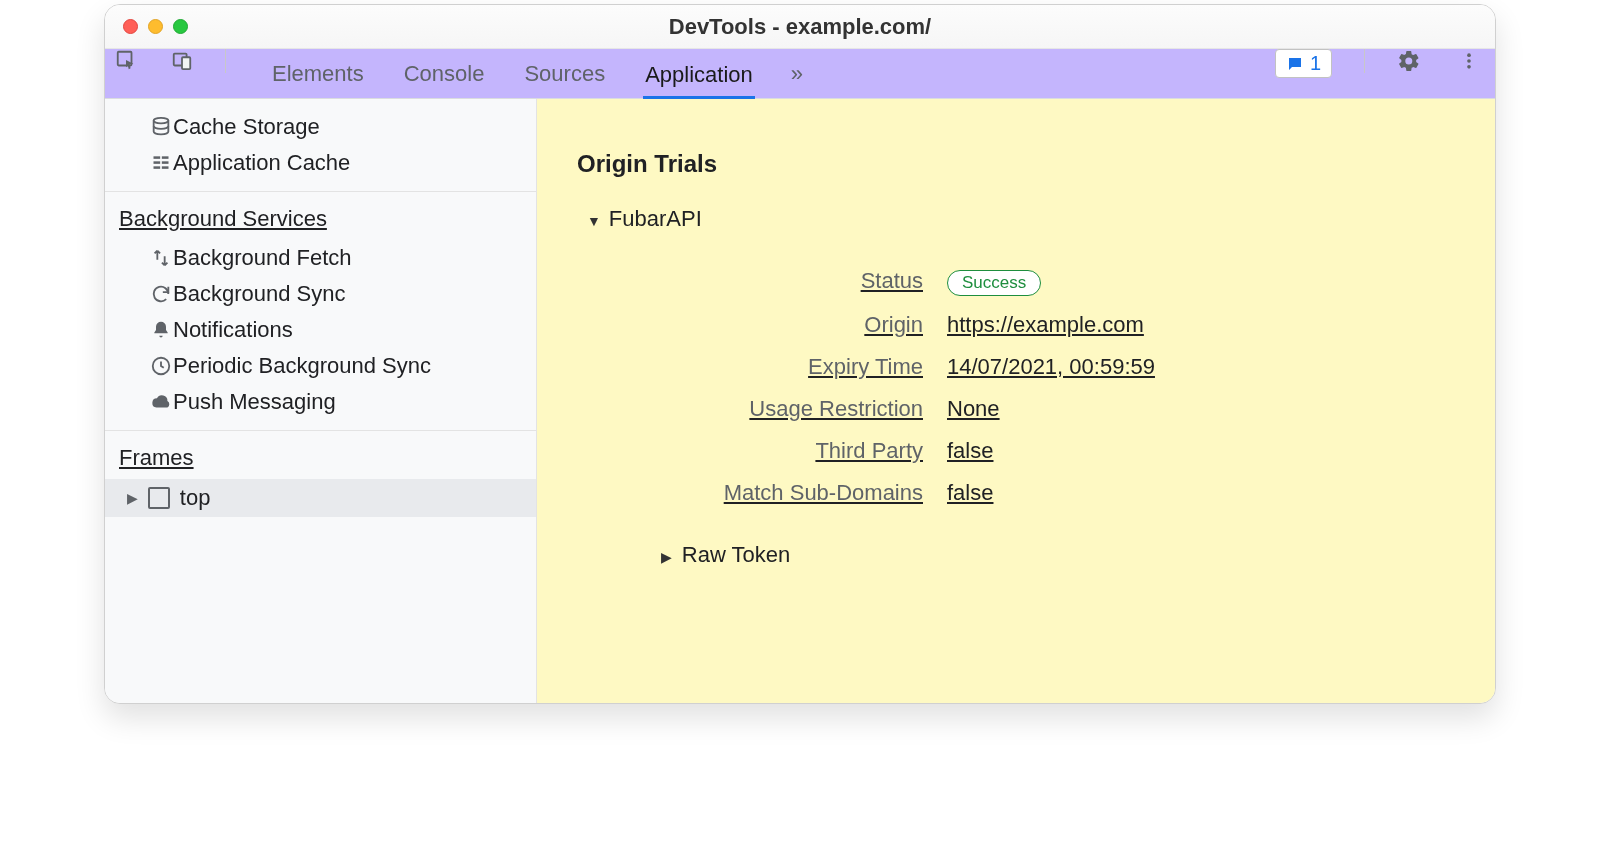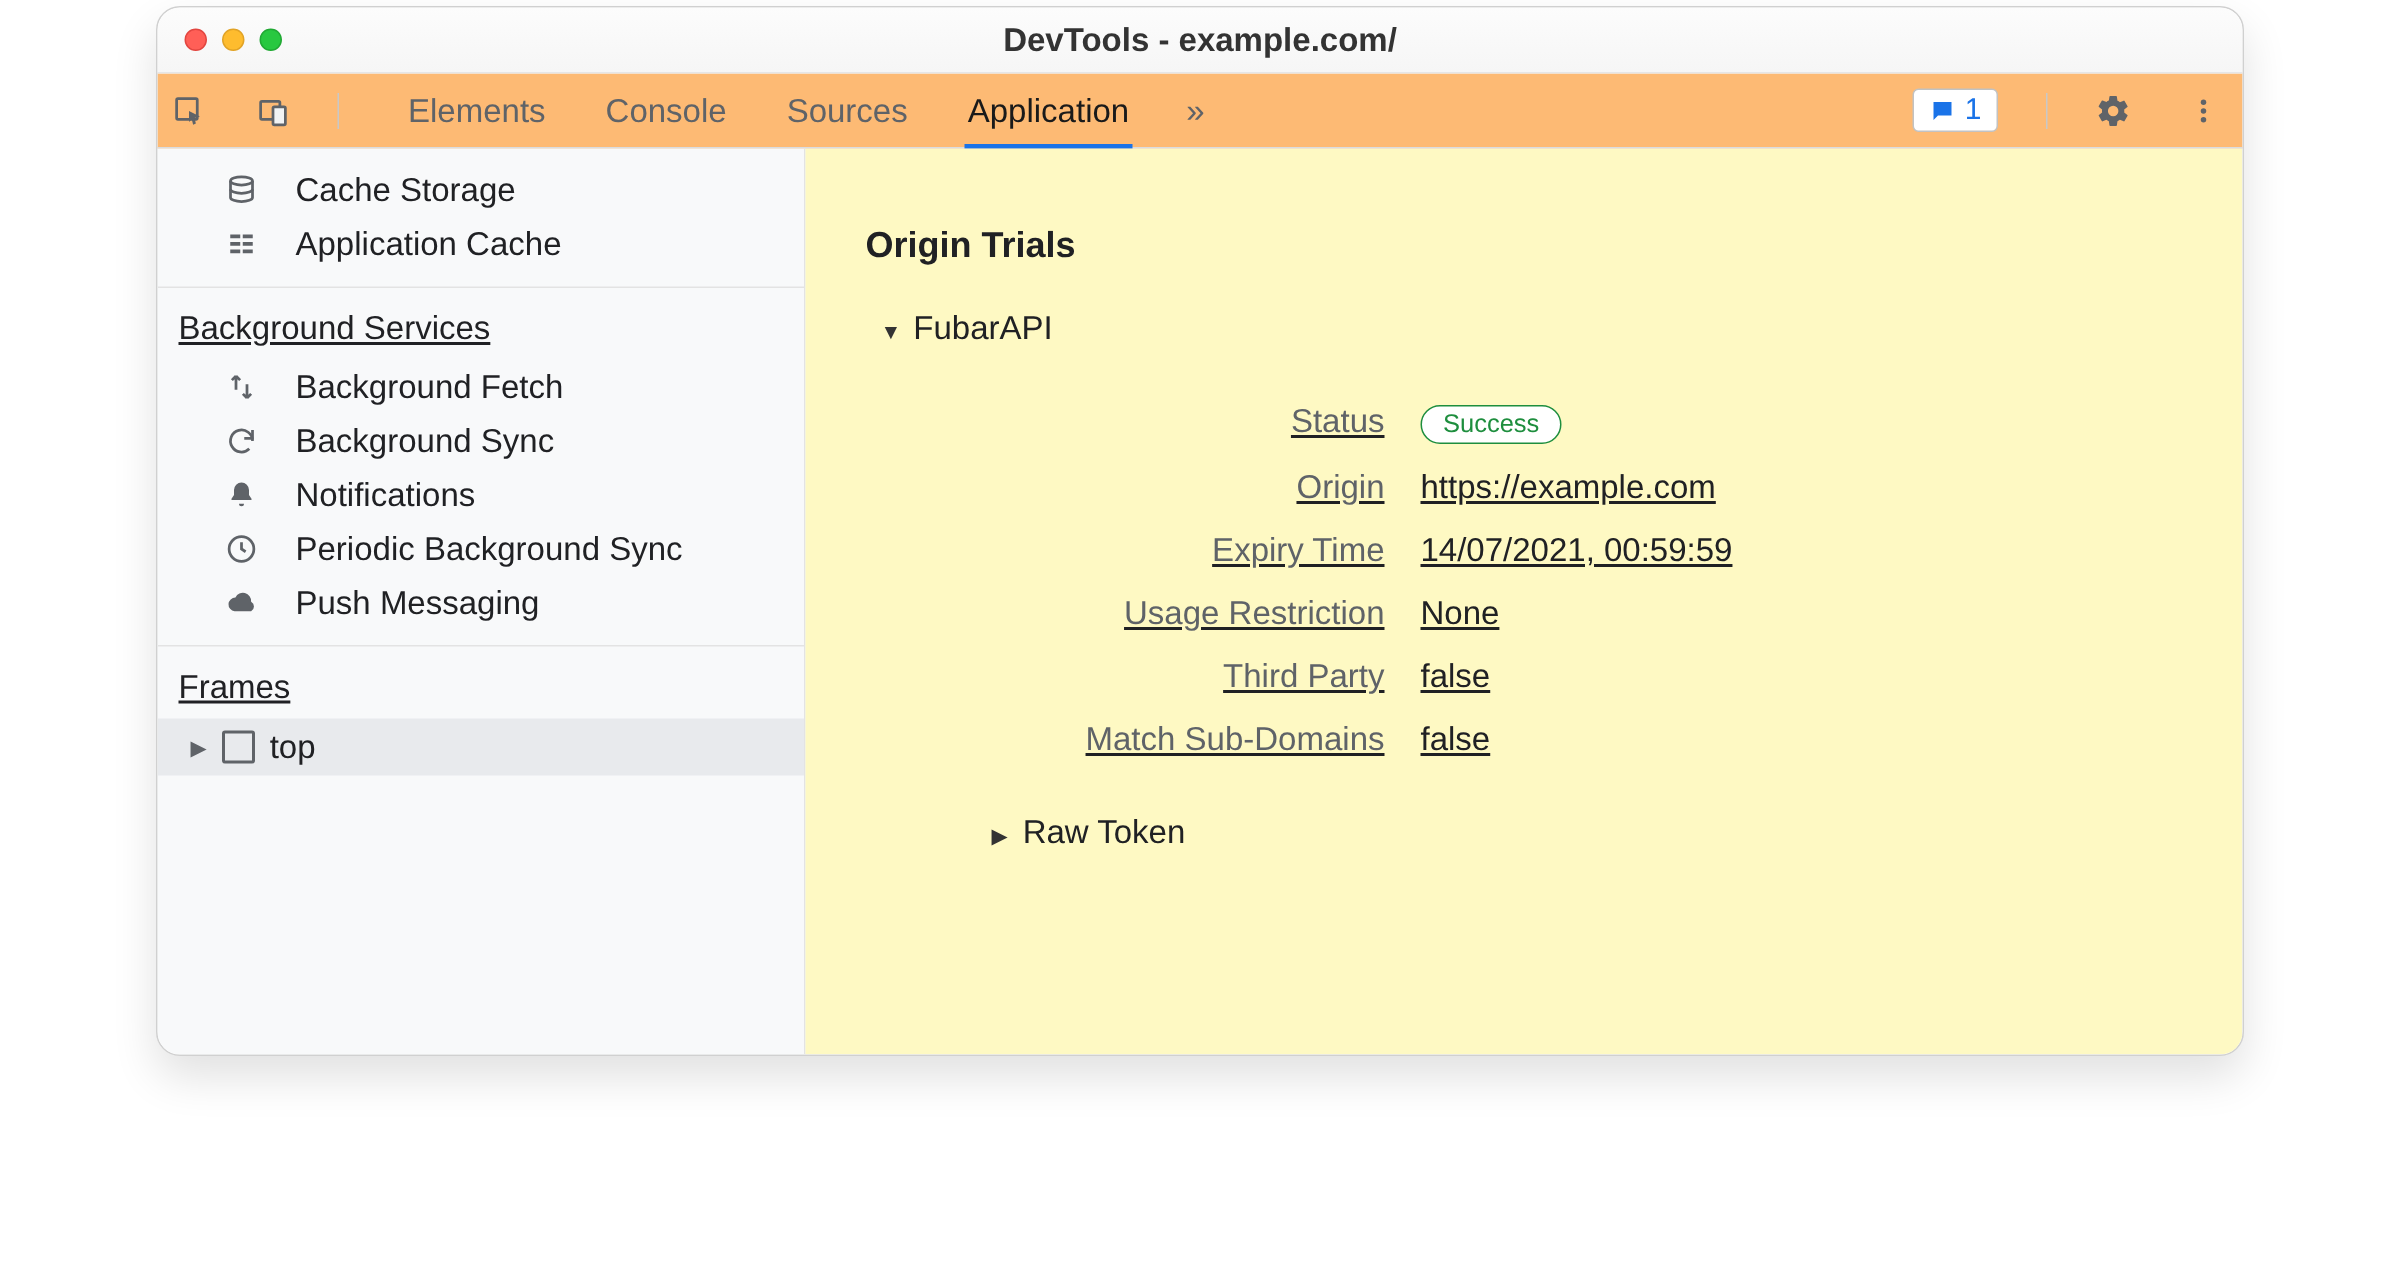--- a/index.html
+++ b/index.html
@@ -39,22 +39,22 @@
   .dot.red    { background:#ff5f57; border:1px solid #e24640; }
   .dot.yellow { background:#febc2e; border:1px solid #e1a326; }
   .dot.green  { background:#28c840; border:1px solid #21a934; }
   .title-text {
     position:absolute; left:0; right:0; text-align:center;
     font-weight:700; font-size:22px; color:#333;
   }
   
   .devtools-toolbar {
     height: 50px;
-    display:flex; align-items:center;
-    background:#fdba74;
+    display:flex; align-items:flex-start;
+    background:#c4b5fd;
     border-bottom:1px solid #dadce0;
     padding:0 10px;
     gap:24px;
     font-size:22px;
     color:#5f6368;
   }
   .divider { width:1px; height:24px; background:#c8c8c8; margin:0 8px; }
   .tabs { display:flex; align-items:center; gap:36px; margin-left:12px; }
   .tab { padding:0 2px; height:50px; display:flex; align-items:center; cursor:default; }
   .tab.active { color:#1a1a1a; border-bottom:3px solid #1a73e8; padding-top:4px; }
@@ -72,21 +72,21 @@
     width: 432px;
     background:#f8f9fa;
     border-right:1px solid #e3e3e3;
     display:flex; flex-direction:column;
     font-size:22px;
     overflow:hidden;
   }
   .sb-group { border-bottom:1px solid #e3e3e3; padding:10px 0; }
   .sb-heading { padding:4px 14px 8px; color:#202124;text-decoration:underline; }
   .sb-item {
-    display:flex; align-items:center; gap:24px;
+    display:flex; align-items:center; gap:0;
     padding:5px 14px 5px 40px;
     color:#202124; cursor:default;
   }
   .sb-item.indent-1 { padding-left: 44px; }
   .sb-icon { width:24px; height:24px; color:#5f6368; display:inline-flex; align-items:center; justify-content:center; }
   .frames-row {
     display:flex; align-items:center; gap:10px;
     padding:6px 14px 6px 22px;
     background:#e8eaed;
   }

